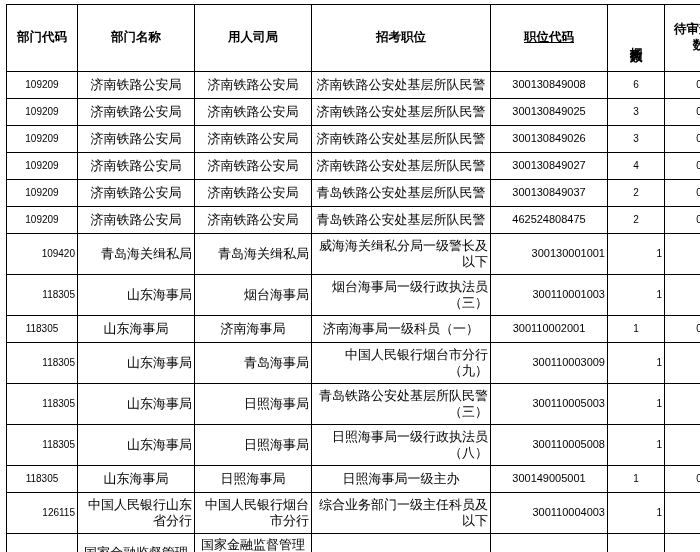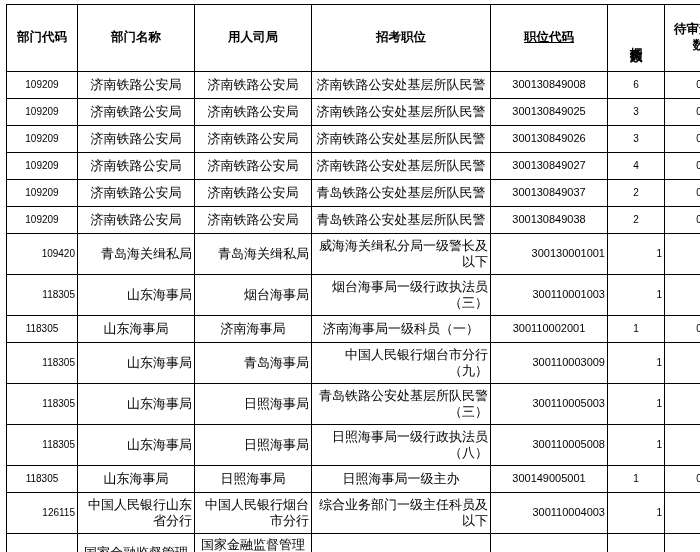--- a/index.html
+++ b/index.html
@@ -146,21 +146,21 @@
           <td class="cn">青岛铁路公安处基层所队民警</td>
           <td class="code">300130849037</td>
           <td class="num">2</td>
           <td class="num">0</td>
         </tr>
         <tr class="r1">
           <td class="num">109209</td>
           <td class="cn">济南铁路公安局</td>
           <td class="cn">济南铁路公安局</td>
           <td class="cn">青岛铁路公安处基层所队民警</td>
-          <td class="code">300130849038</td>
+          <td class="code">462524808475</td>
           <td class="num">2</td>
           <td class="num">0</td>
         </tr>
         <tr class="r2">
           <td class="num">109420</td>
           <td class="cn">青岛海关缉私局</td>
           <td class="cn">青岛海关缉私局</td>
           <td class="cn">威海海关缉私分局一级警长及以下</td>
           <td class="code">300130001001</td>
           <td class="num">1</td>

